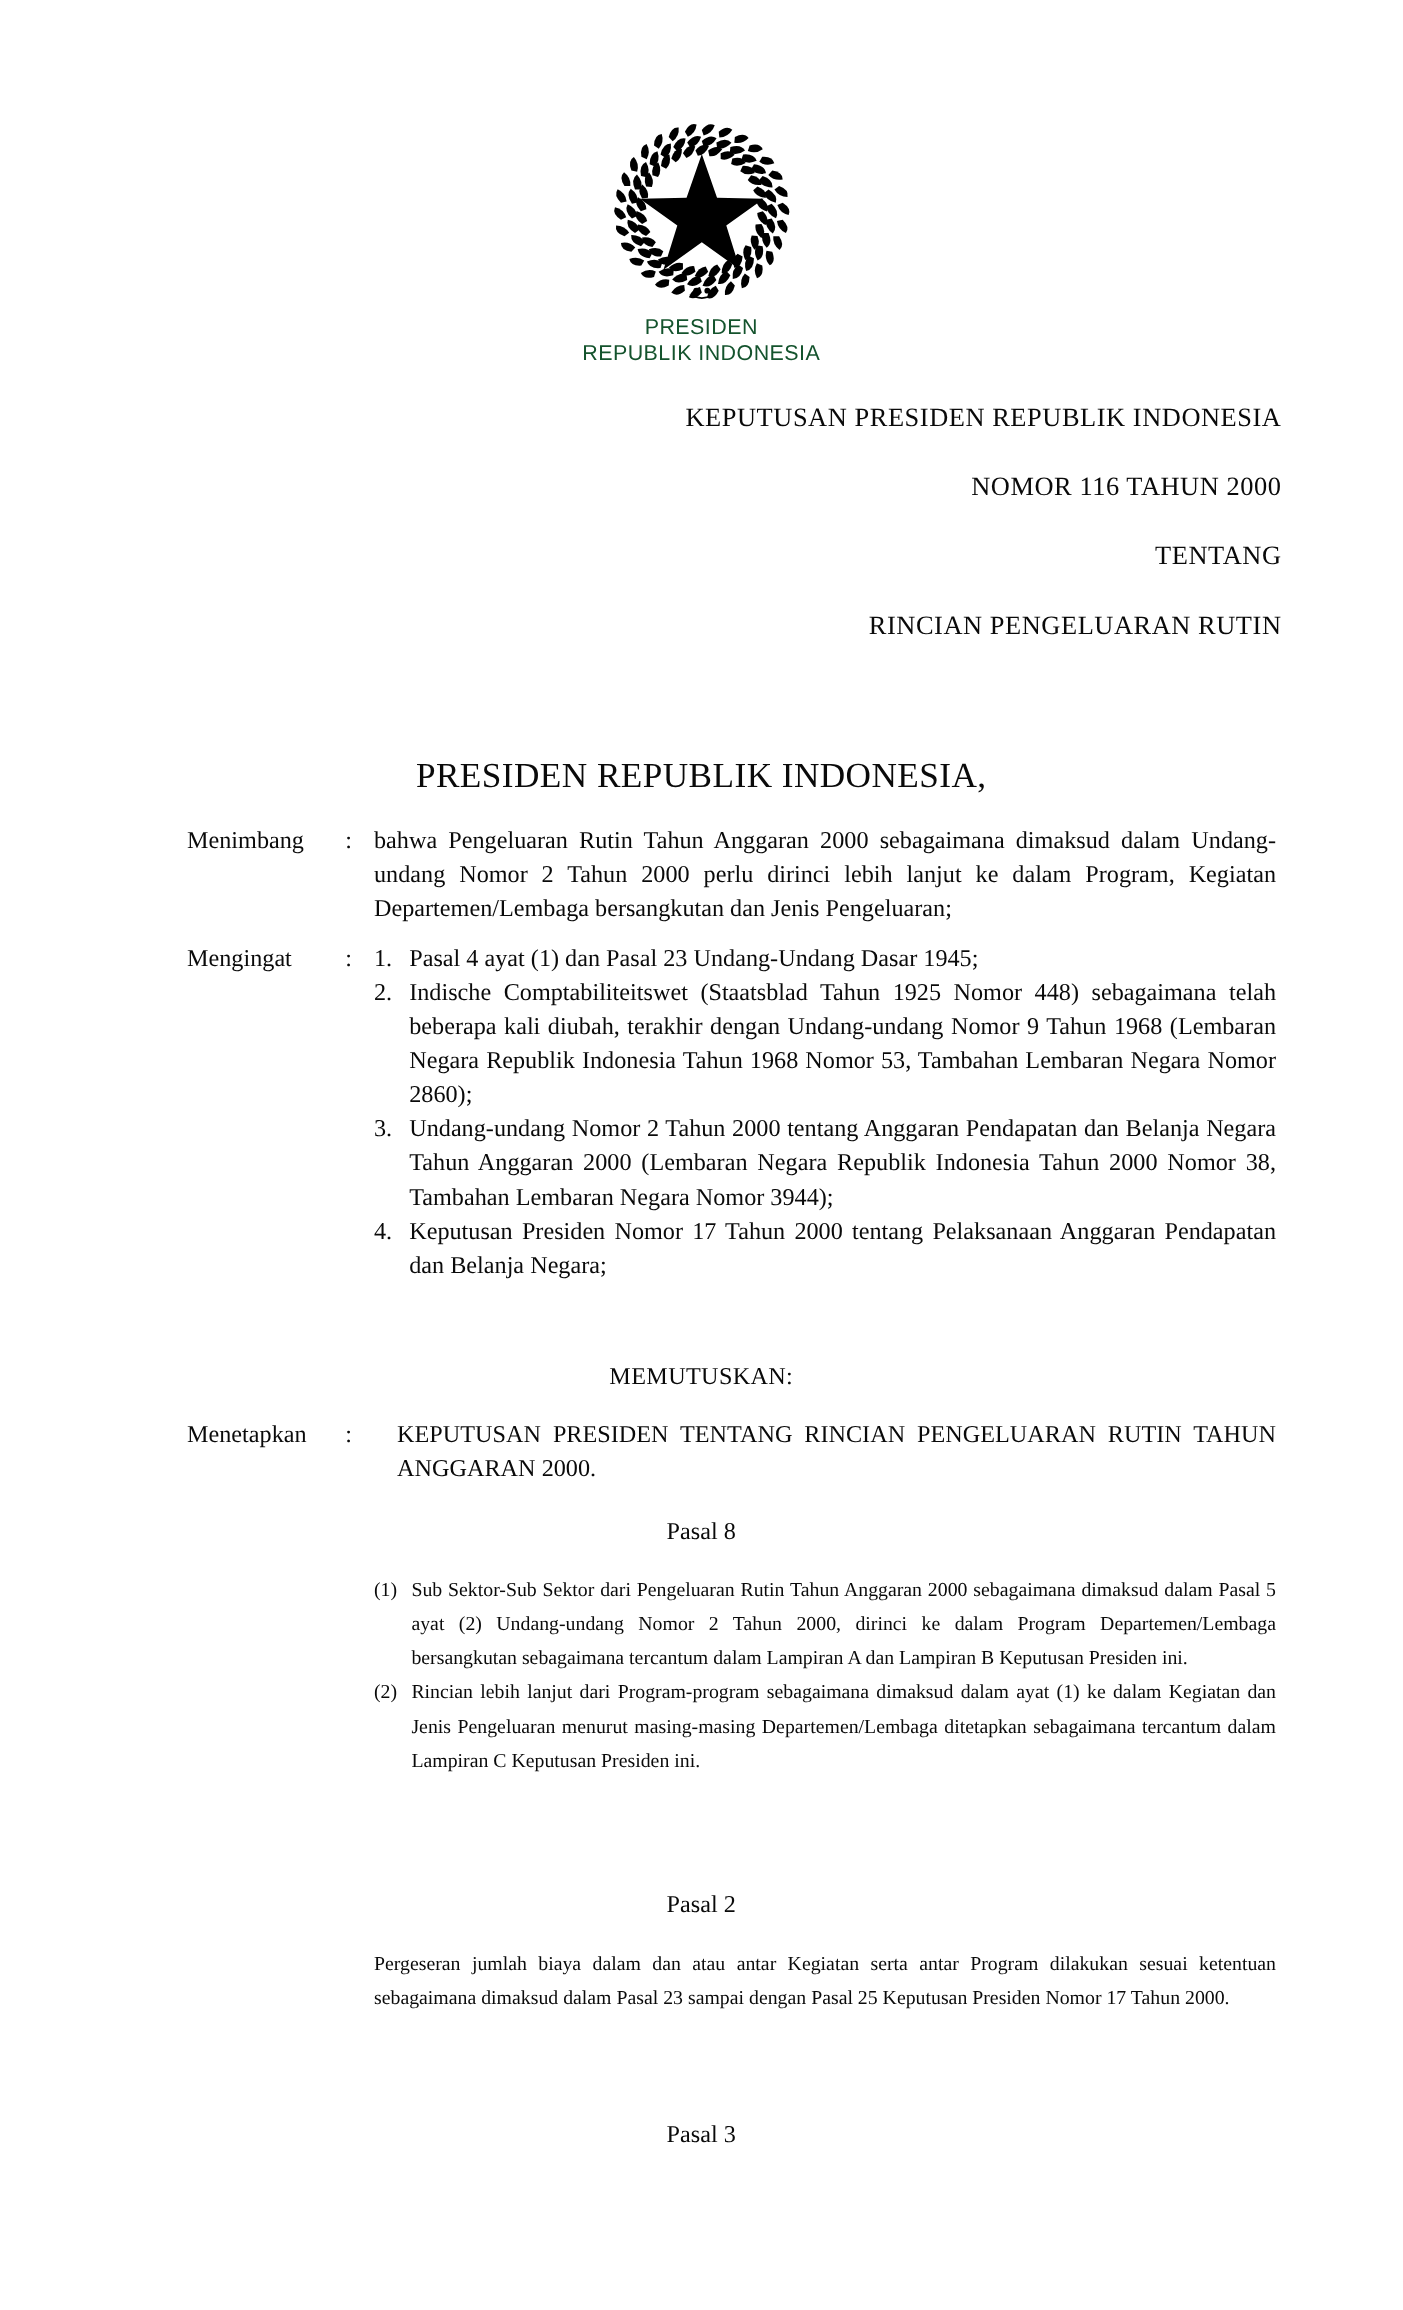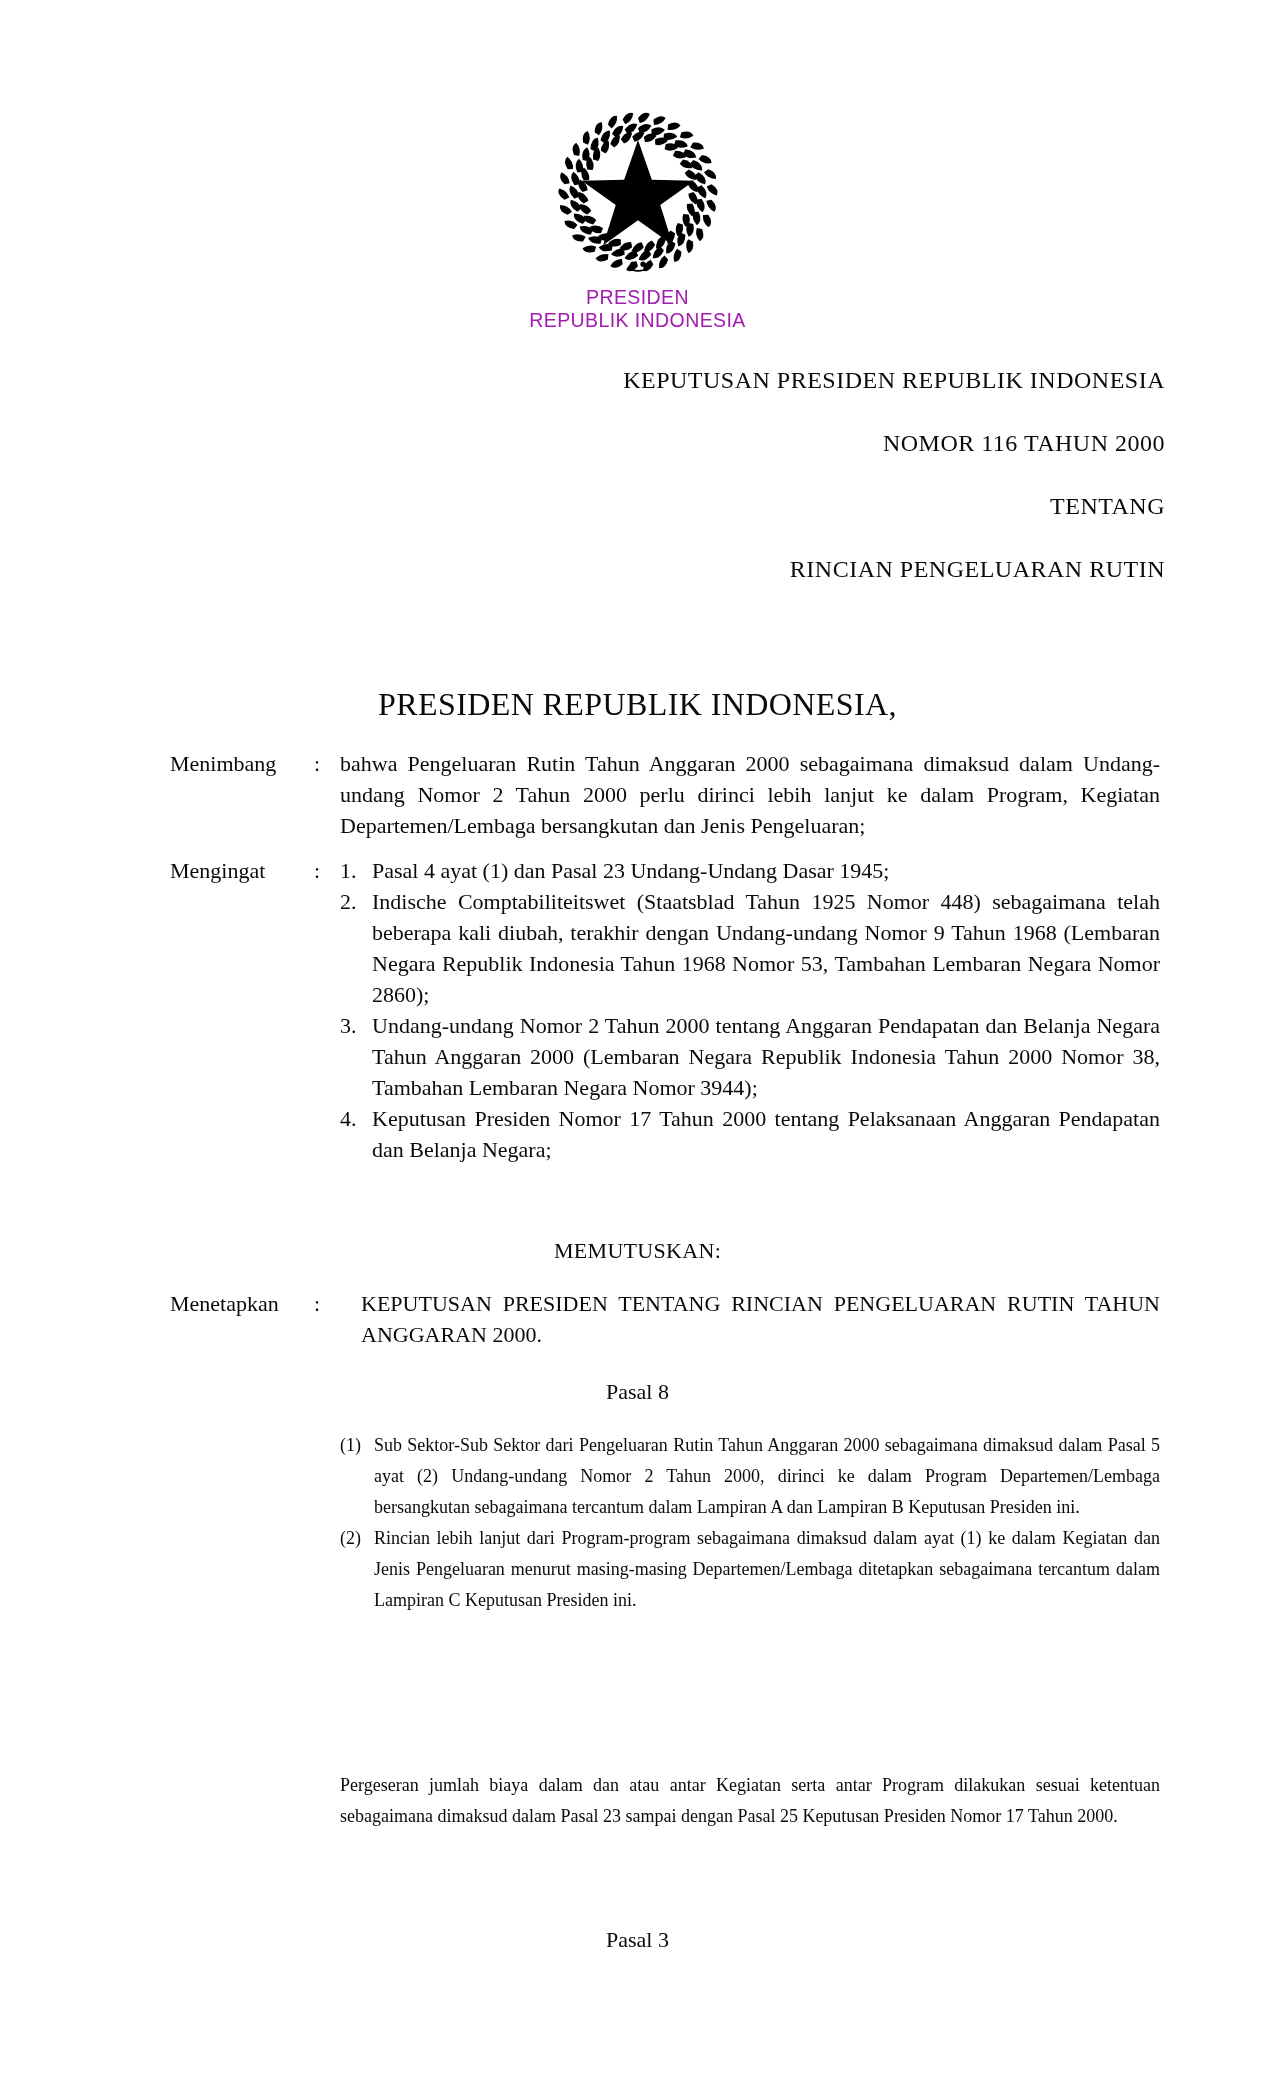--- a/index.html
+++ b/index.html
@@ -34,21 +34,21 @@
     line-height: 0;
   }
   .emblem svg { display: block; width: 168px; height: 168px; }
 
   .emblem-caption {
     margin-top: 6px;
     font-family: "Liberation Sans", "DejaVu Sans", sans-serif;
     font-size: 19.5px;
     line-height: 23px;
     letter-spacing: 0.4px;
-    color: #a21caf;
+    color: #14532d;
     text-align: center;
   }
   .emblem-caption div { white-space: nowrap; }
 
   
   .title-block {
     position: absolute;
     left: 110px;
     right: 110px;
     top: 366px;
@@ -479,19 +479,20 @@
     <ol class="ayatlist">
       <li>
         <div>Sub Sektor-Sub Sektor dari Pengeluaran Rutin Tahun Anggaran 2000 sebagaimana dimaksud dalam Pasal 5 ayat (2) Undang-undang Nomor 2 Tahun 2000, dirinci ke dalam Program Departemen/Lembaga bersangkutan sebagaimana tercantum dalam Lampiran A dan Lampiran B Keputusan Presiden ini.</div>
       </li>
       <li>
         <div>Rincian lebih lanjut dari Program-program sebagaimana dimaksud dalam ayat (1) ke dalam Kegiatan dan Jenis Pengeluaran menurut masing-masing Departemen/Lembaga ditetapkan sebagaimana tercantum dalam Lampiran C Keputusan Presiden ini.</div>
       </li>
     </ol>
   </div>
 
+  <div class="pasal-heading" style="top: 1716px;">Pasal 2</div>
   <div class="body-block" style="top: 1770px;">
     <p>Pergeseran jumlah biaya dalam dan atau antar Kegiatan serta antar Program dilakukan sesuai ketentuan sebagaimana dimaksud dalam Pasal 23 sampai dengan Pasal 25 Keputusan Presiden Nomor 17 Tahun 2000.</p>
   </div>
 
   <div class="pasal-heading" style="top: 1925px;">Pasal 3</div>
 
 </div>
 
 </body></html>

